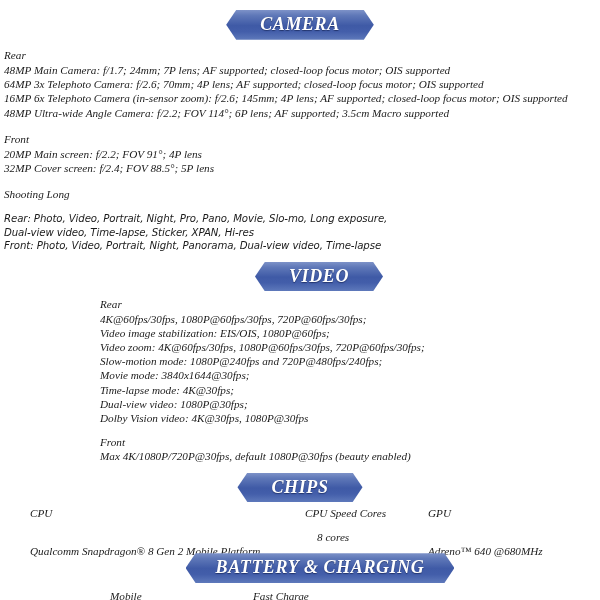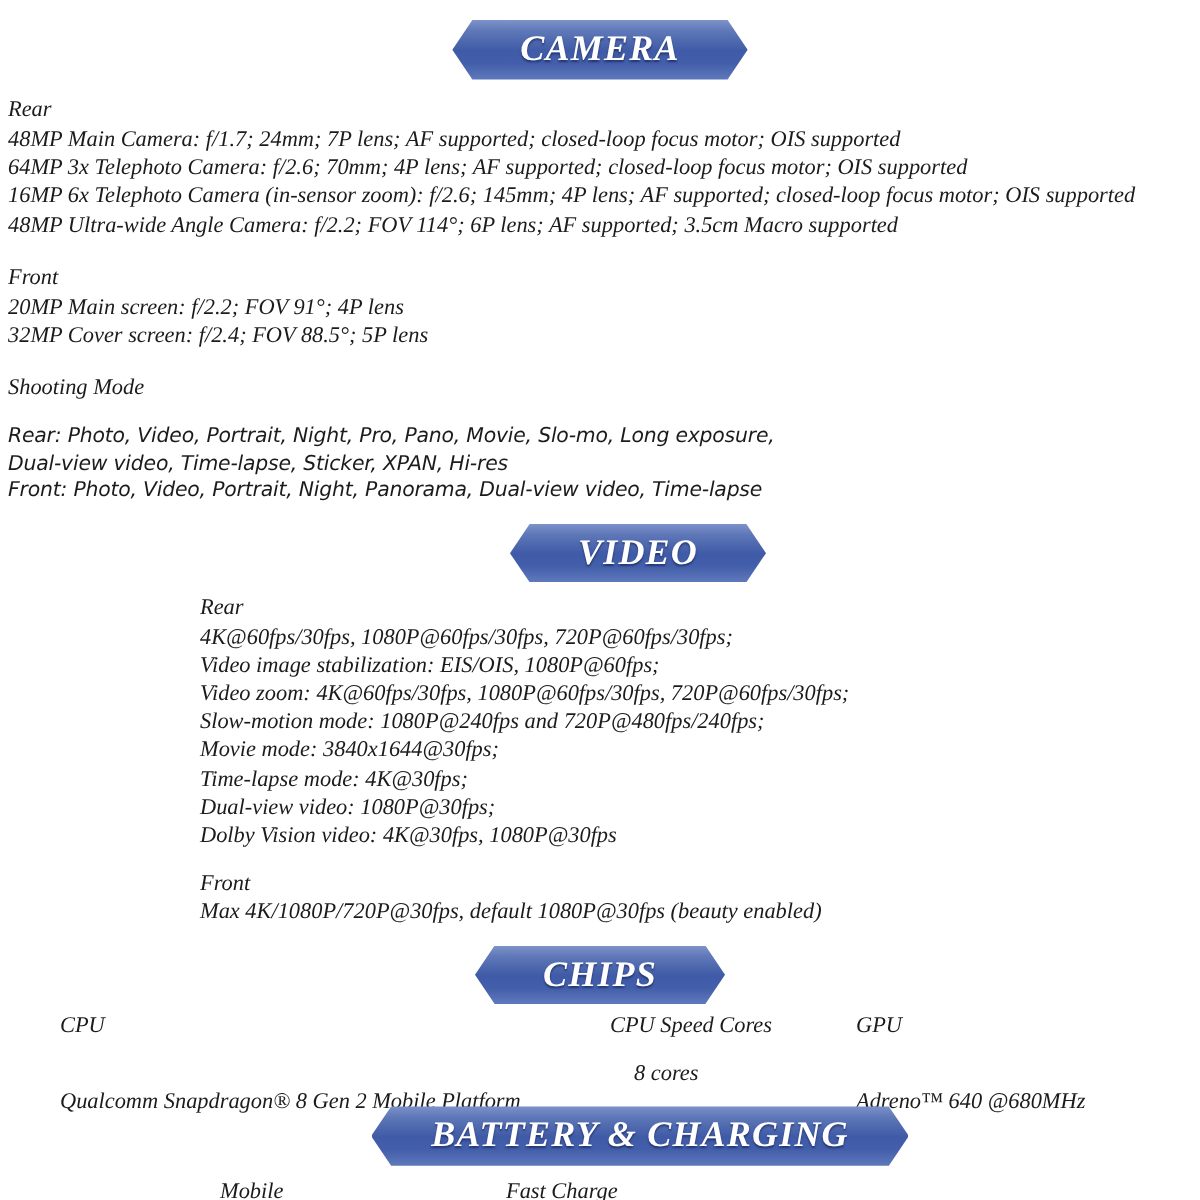--- a/index.html
+++ b/index.html
@@ -126,21 +126,21 @@
 64MP 3x Telephoto Camera: f/2.6; 70mm; 4P lens; AF supported; closed-loop focus motor; OIS supported
 16MP 6x Telephoto Camera (in-sensor zoom): f/2.6; 145mm; 4P lens; AF supported; closed-loop focus motor; OIS supported
 48MP Ultra-wide Angle Camera: f/2.2; FOV 114°; 6P lens; AF supported; 3.5cm Macro supported</div>
 
     <div class="gap-sm"></div>
     <div class="label heading">Front</div>
     <div class="block body tight">20MP Main screen: f/2.2; FOV 91°; 4P lens
 32MP Cover screen: f/2.4; FOV 88.5°; 5P lens</div>
 
     <div class="gap-sm"></div>
-    <div class="label heading">Shooting Mode</div>
+    <div class="label heading">Shooting Long</div>
 
     <div class="gap-sm"></div>
     <div class="modes">Rear: Photo, Video, Portrait, Night, Pro, Pano, Movie, Slo-mo, Long exposure,
 Dual-view video, Time-lapse, Sticker, XPAN, Hi-res
 Front: Photo, Video, Portrait, Night, Panorama, Dual-view video, Time-lapse</div>
   </div>
 
   <div class="banner-row" style="margin-top:9px;padding-left:38px;">
     <div class="banner">VIDEO</div>
   </div>

